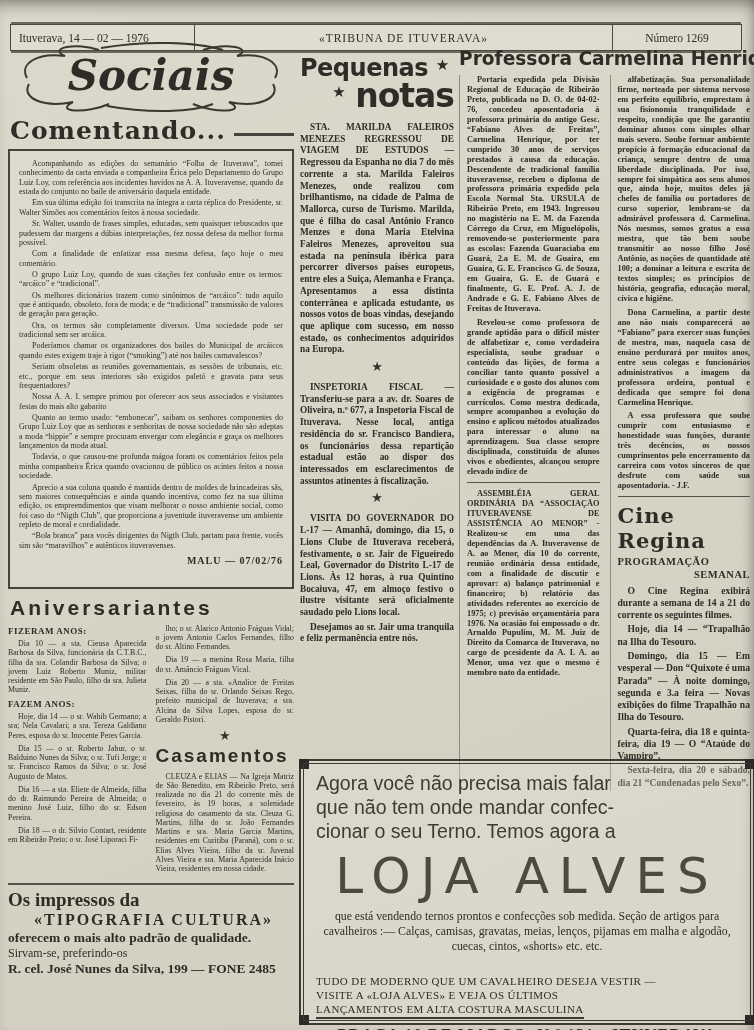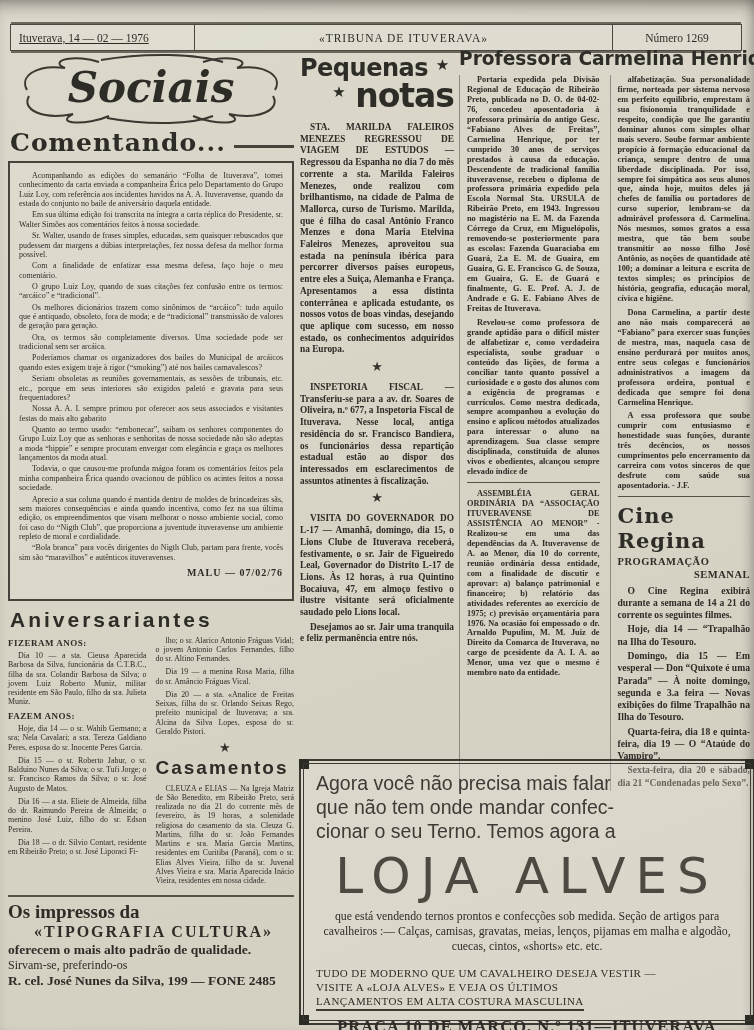--- a/index.html
+++ b/index.html
@@ -3,25 +3,25 @@
 <meta charset="utf-8">
 <style>
   html,body{margin:0;padding:0;background:#b9b5a8;}
   .page{position:relative;width:754px;height:1030px;margin:0 auto;overflow:hidden;
     background:linear-gradient(160deg,#dcd8cb 0%,#d8d4c6 40%,#d2cec0 100%);
     color:#2e2c27;font-family:"Liberation Serif",serif;
     box-shadow:inset 0 14px 18px -12px rgba(30,28,24,.55), inset -10px 0 14px -10px rgba(30,28,24,.4);}
   .hdr{position:absolute;left:10px;right:12px;top:24px;height:25px;display:flex;
     border:1px solid #4a4840;box-shadow:0 -3px 0 -1px #6a675d, 0 3px 0 -1px #6a675d;background:rgba(233,230,221,.35);}
   .hdr .cell{display:flex;align-items:center;font-size:11.5px;white-space:nowrap;}
-  .hdr .c1{width:175px;padding-left:8px;border-right:1px solid #4a4840;text-decoration:underline;}
+  .hdr .c1{width:175px;padding-left:8px;border-right:1px solid #4a4840;}
   .hdr .c2{flex:1;justify-content:center;letter-spacing:1px;}
   .hdr .c3{width:128px;justify-content:center;border-left:1px solid #4a4840;}
   
-  .left{position:absolute;left:8px;top:52px;width:286px;display:flex;flex-direction:column;}
+  .left{position:absolute;left:8px;top:40px;width:286px;display:flex;flex-direction:column;}
   .sociais{align-self:center;}
   .coment-h{display:flex;align-items:center;gap:8px;margin:2px 0 4px 2px;}
   .coment-title{font-family:"DejaVu Serif",serif;font-weight:bold;font-size:25px;letter-spacing:1px;}
   .coment-rule{flex:1;height:3px;background:#45433b;margin-top:8px;}
   .combox{border:2px solid #45433b;padding:8px 9px 20px 9px;background:rgba(232,229,220,.25);
     font-size:8px;line-height:1.17;text-align:justify;}
   .combox p{margin:0 0 2px;text-indent:13px;}
   .sig{text-align:right;font-size:10px;letter-spacing:1px;margin-top:5px;font-weight:bold;}
   .aniv{margin-top:7px;}
   .aniv-title{font-family:"Liberation Sans",sans-serif;font-weight:bold;font-size:21px;letter-spacing:3px;margin:0 0 4px 2px;}
@@ -61,21 +61,21 @@
   .cine p{margin:0 0 2px;text-indent:10px;font-size:9.6px;line-height:1.28;}
   
   .ad{position:absolute;left:299px;top:759px;width:448px;height:258px;border:2px solid #3c3a32;padding:2px;background:rgba(235,232,223,.3);}
   .ad-in{border:1px solid #3c3a32;height:100%;box-sizing:border-box;padding:8px 12px 4px;position:relative;}
   .ad-corner{position:absolute;width:10px;height:10px;background:#2c2a24;}
   .tl{left:-2px;top:-2px;} .tr{right:-2px;top:-2px;} .bl{left:-2px;bottom:-2px;} .br{right:-2px;bottom:-2px;}
   .ad-intro{font-family:"Liberation Sans",sans-serif;font-size:19.5px;line-height:1.22;color:#3d3b35;}
   .ad-name{font-family:"DejaVu Sans",sans-serif;font-size:50px;letter-spacing:10px;text-align:center;
     color:#4b4940;margin:4px 0 4px;font-weight:normal;}
   .ad-body{font-size:11.8px;line-height:1.25;text-align:center;margin:0 4px;}
-  .ad-caps{font-size:11px;line-height:1.3;letter-spacing:.4px;margin-top:12px;}
+  .ad-caps{font-size:11px;line-height:1.3;letter-spacing:.4px;margin-top:20px;}
   .ad-caps-u{border-bottom:2px solid #3c3a32;display:inline-block;padding-bottom:1px;}
   .ad-addr{font-size:16.5px;font-weight:bold;text-align:center;letter-spacing:1px;margin-top:6px;}
 </style>
 </head>
 <body>
 
 <div class="page">
 
   <div class="hdr">
     <div class="cell c1">Ituverava, 14 — 02 — 1976</div>

